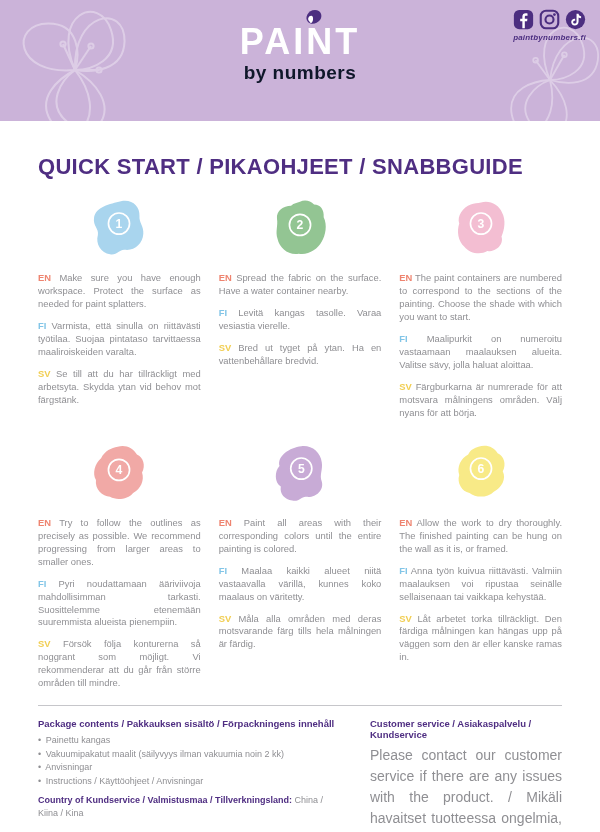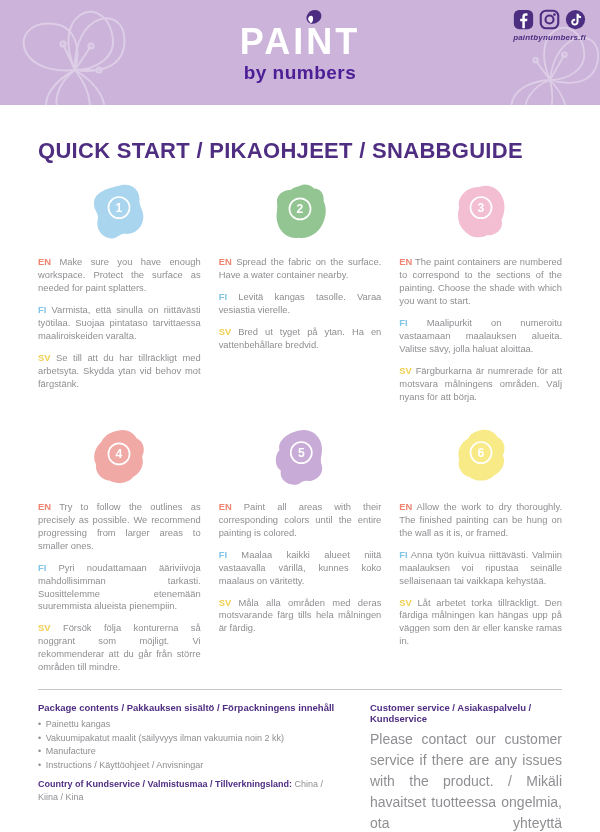--- a/index.html
+++ b/index.html
@@ -1,27 +1,27 @@
 <!DOCTYPE html>
 <html><head>
 <meta charset="utf-8">
 <style>
   * { margin:0; padding:0; box-sizing:border-box; }
   html,body { width:600px; height:832px; overflow:hidden; background:#ffffff;
               font-family:"Liberation Sans", sans-serif; }
 
   
-  header { position:relative; width:600px; height:105px; background:#cbb3d9; overflow:hidden; }
+  header { position:relative; width:600px; height:121px; background:#cbb3d9; overflow:hidden; }
   .flower { position:absolute; stroke:#ffffff; fill:none; opacity:.35; }
   .flower.left  { left:-40px; top:-30px; }
   .flower.right { right:-50px; top:-10px; }
   .logo { position:absolute; left:0; right:0; top:8px; text-align:center; }
   .logo-dab { position:relative; display:block; margin:0 auto -4px auto; left:13px; width:22px; height:20px; }
   .logo-main { font-size:36px; font-weight:bold; letter-spacing:3px; color:#ffffff; line-height:1; }
-  .logo-sub  { font-size:19px; font-weight:bold; color:#4c1d95; margin-top:2px; letter-spacing:.5px; }
+  .logo-sub  { font-size:19px; font-weight:bold; color:#0f172a; margin-top:2px; letter-spacing:.5px; }
   .social { position:absolute; top:9px; right:14px; text-align:center; }
   .social-icons { display:flex; gap:5px; justify-content:center; }
   .social-icons span { display:inline-block; width:21px; height:21px; }
   .site { font-size:8px; font-weight:bold; color:#4c2e80; margin-top:3px; letter-spacing:.2px;font-style:italic; }
 
   
   main { padding:0 38px; }
   .page-title { margin-top:33px; font-size:22px; font-weight:bold; color:#4f2e82; letter-spacing:.3px; }
 
   .steps { display:grid; grid-template-columns:repeat(3,1fr); column-gap:18px; row-gap:14px; margin-top:18px; }
@@ -203,21 +203,21 @@
   </div>
 
   <div class="divider"></div>
 
   <div class="footer-cols">
     <div class="pkg">
       <h3>Package contents / Pakkauksen sisältö / Förpackningens innehåll</h3>
       <ul>
         <li><span class="bullet">•</span> <span>Painettu kangas</span></li>
         <li><span class="bullet">•</span> <span>Vakuumipakatut maalit (säilyvyys ilman vakuumia noin 2 kk)</span></li>
-        <li><span class="bullet">•</span> <span>Manufacture</span></li>
+        <li><span class="bullet">•</span> <span>Anvisningar</span></li>
         <li><span class="bullet">•</span> <span>Instructions / Käyttöohjeet / Anvisningar</span></li>
       </ul>
       <p class="country"><strong>Country of Kundservice / Valmistusmaa / Tillverkningsland:</strong> <span>China / Kiina / Kina</span></p>
     </div>
 
     <div class="cs">
       <h3>Customer service / Asiakaspalvelu / Kundservice</h3>
       <p>Please contact our customer service if there are any issues with the product. / Mikäli havaitset tuotteessa ongelmia, ota yhteyttä asiakaspalveluumme. / Om du upptäcker problem med produkten, kontakta vår kundtjänst.</p>
       <p class="email">info@paintbynumbers.fi</p>
     </div>

